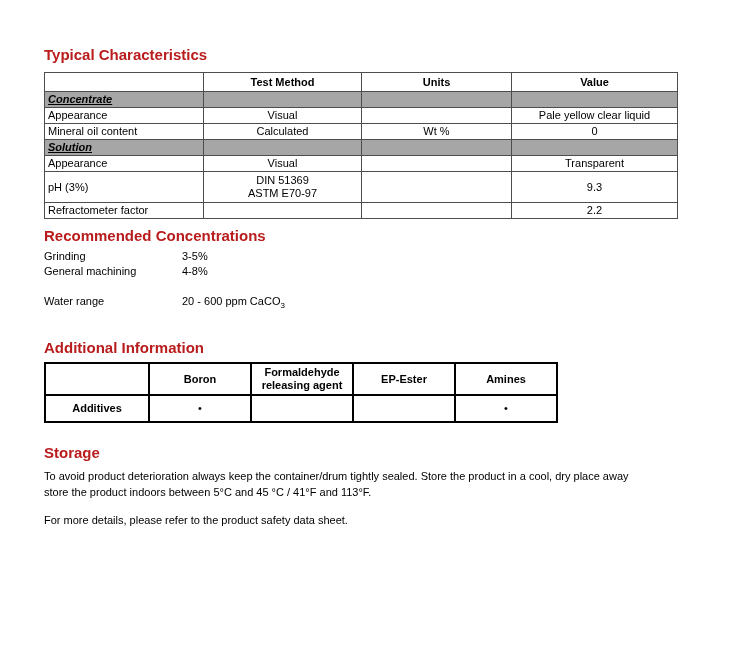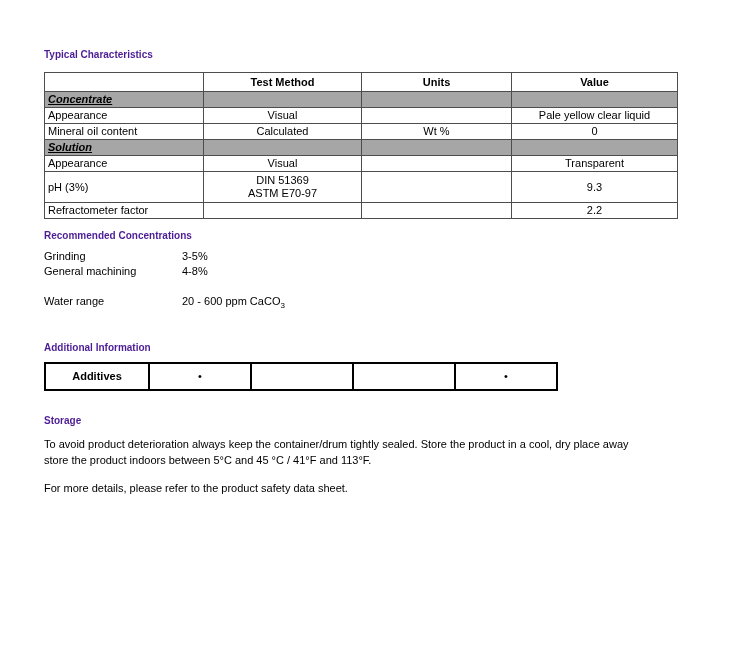--- a/index.html
+++ b/index.html
@@ -3,21 +3,21 @@
 <meta charset="utf-8">
 <style>
   * { box-sizing: border-box; }
   html, body { margin: 0; padding: 0; background: #ffffff; }
   .page {
     width: 739px; height: 654px; background: #ffffff; color: #000000;
     font-family: "Liberation Sans", "DejaVu Sans", sans-serif;
     padding: 46px 30px 0 44px; overflow: hidden; position: relative;
   }
   h1.sec-heading {
-    font-size: 10px; line-height: 17px; font-weight: bold; margin: 0; color: #4c1d95;
+    font-size: 15px; line-height: 17px; font-weight: bold; margin: 0; color: #b91c1c;
   }
 
   
   table.tc-table {
     border-collapse: collapse; table-layout: fixed; width: 633px; margin-top: 9px; border-radius: 6px;
   }
   table.tc-table th, table.tc-table td {
     border: 1px solid #4d4d4d; font-size: 11px; line-height: 13px;
     padding: 1px 3px; vertical-align: middle; overflow: hidden;
   }
@@ -155,20 +155,27 @@
     <h1 class="sec-heading">Additional Information</h1>
     <table class="ai-table">
       <colgroup>
         <col style="width:104px">
           <col style="width:102px">
           <col style="width:102px">
           <col style="width:102px">
           <col style="width:102px">
       </colgroup>
       <tbody>
+          <tr>
+        <th></th>
+        <th>Boron</th>
+        <th>Formaldehyde releasing agent</th>
+        <th>EP-Ester</th>
+        <th>Amines</th>
+      </tr>
       <tr>
         <td class="row-label">Additives</td>
         <td>•</td>
         <td></td>
         <td></td>
         <td>•</td>
       </tr>
     </tbody>
       </table>
   </div>

